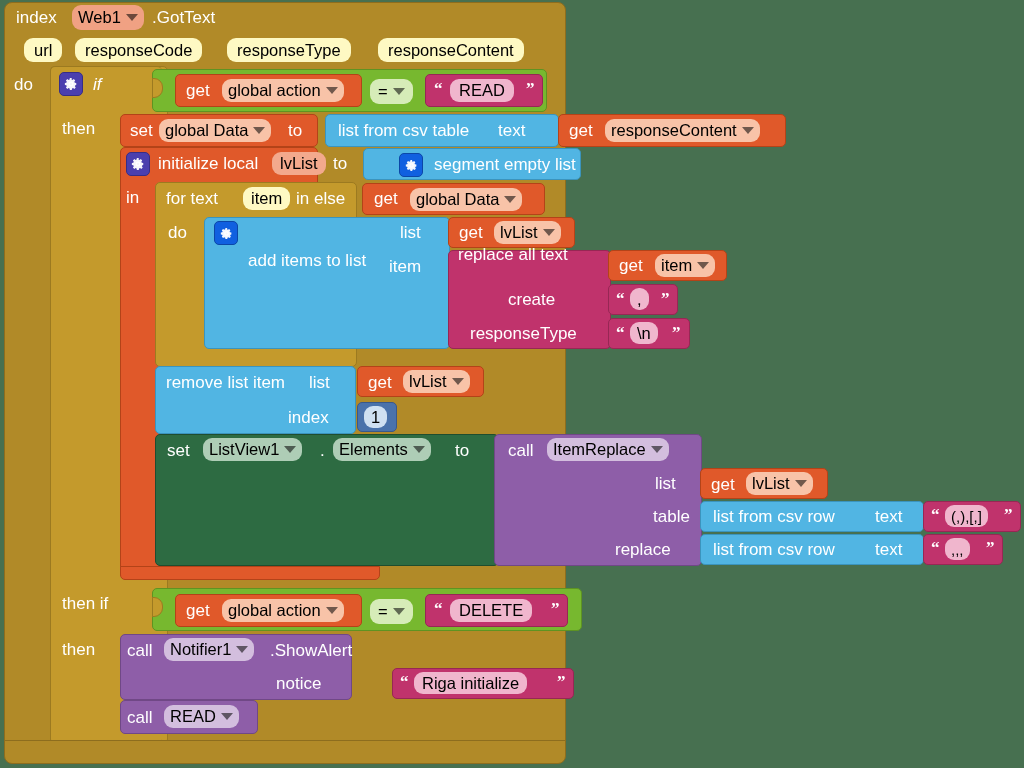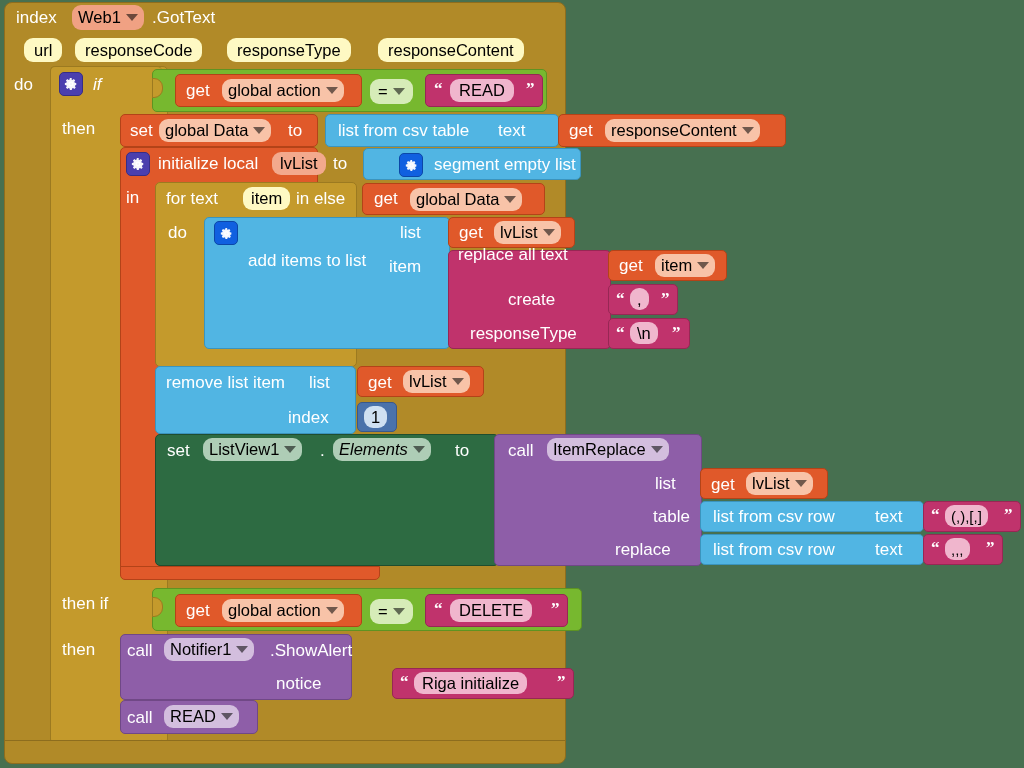--- a/index.html
+++ b/index.html
@@ -249,21 +249,21 @@
     <span class="cap">1</span>
   </div>
 
   <div class="blk c-comp" style="left:155px;top:434px;width:344px;height:132px;"></div>
   <div class="lbl" style="left:167px;top:442px;">set</div>
   <div class="field f-comp" style="left:203px;top:438px;">
     <span class="cap">ListView1</span>
     <span class="caret"></span>
   </div>
   <div class="lbl" style="left:320px;top:442px;">.</div>
-  <div class="field f-comp" style="left:333px;top:438px;font-style:italic;">
+  <div class="field f-comp" style="left:333px;top:438px;">
     <span class="cap">Elements</span>
     <span class="caret"></span>
   </div>
   <div class="lbl" style="left:455px;top:442px;">to</div>
 
   <div class="blk c-proc" style="left:494px;top:434px;width:208px;height:132px;"></div>
   <div class="lbl" style="left:508px;top:442px;">call</div>
   <div class="field f-proc" style="left:547px;top:438px;">
     <span class="cap">ItemReplace</span>
     <span class="caret"></span>

